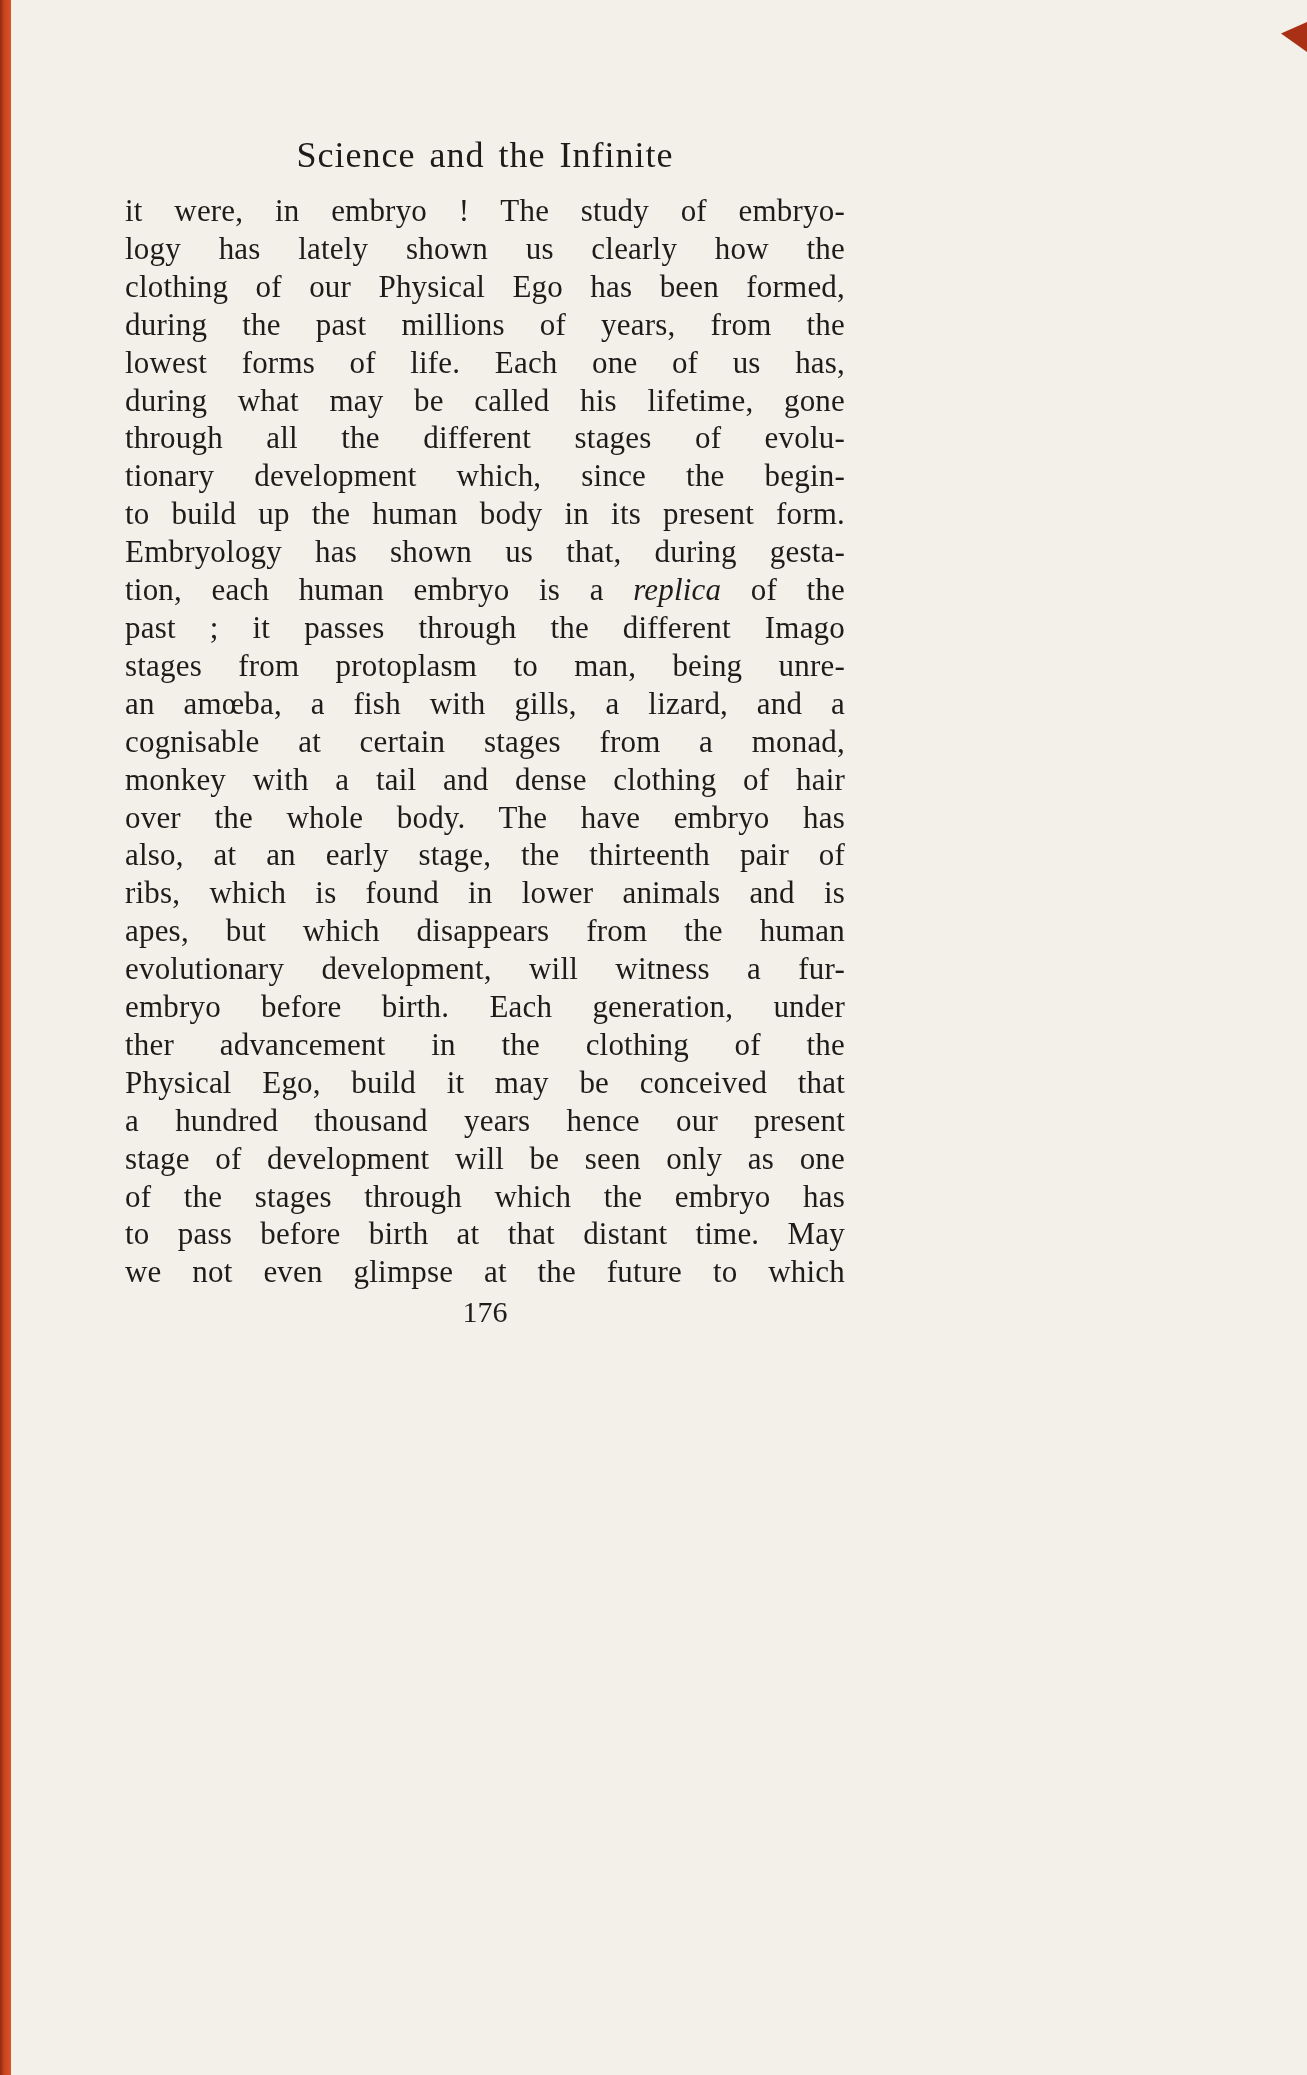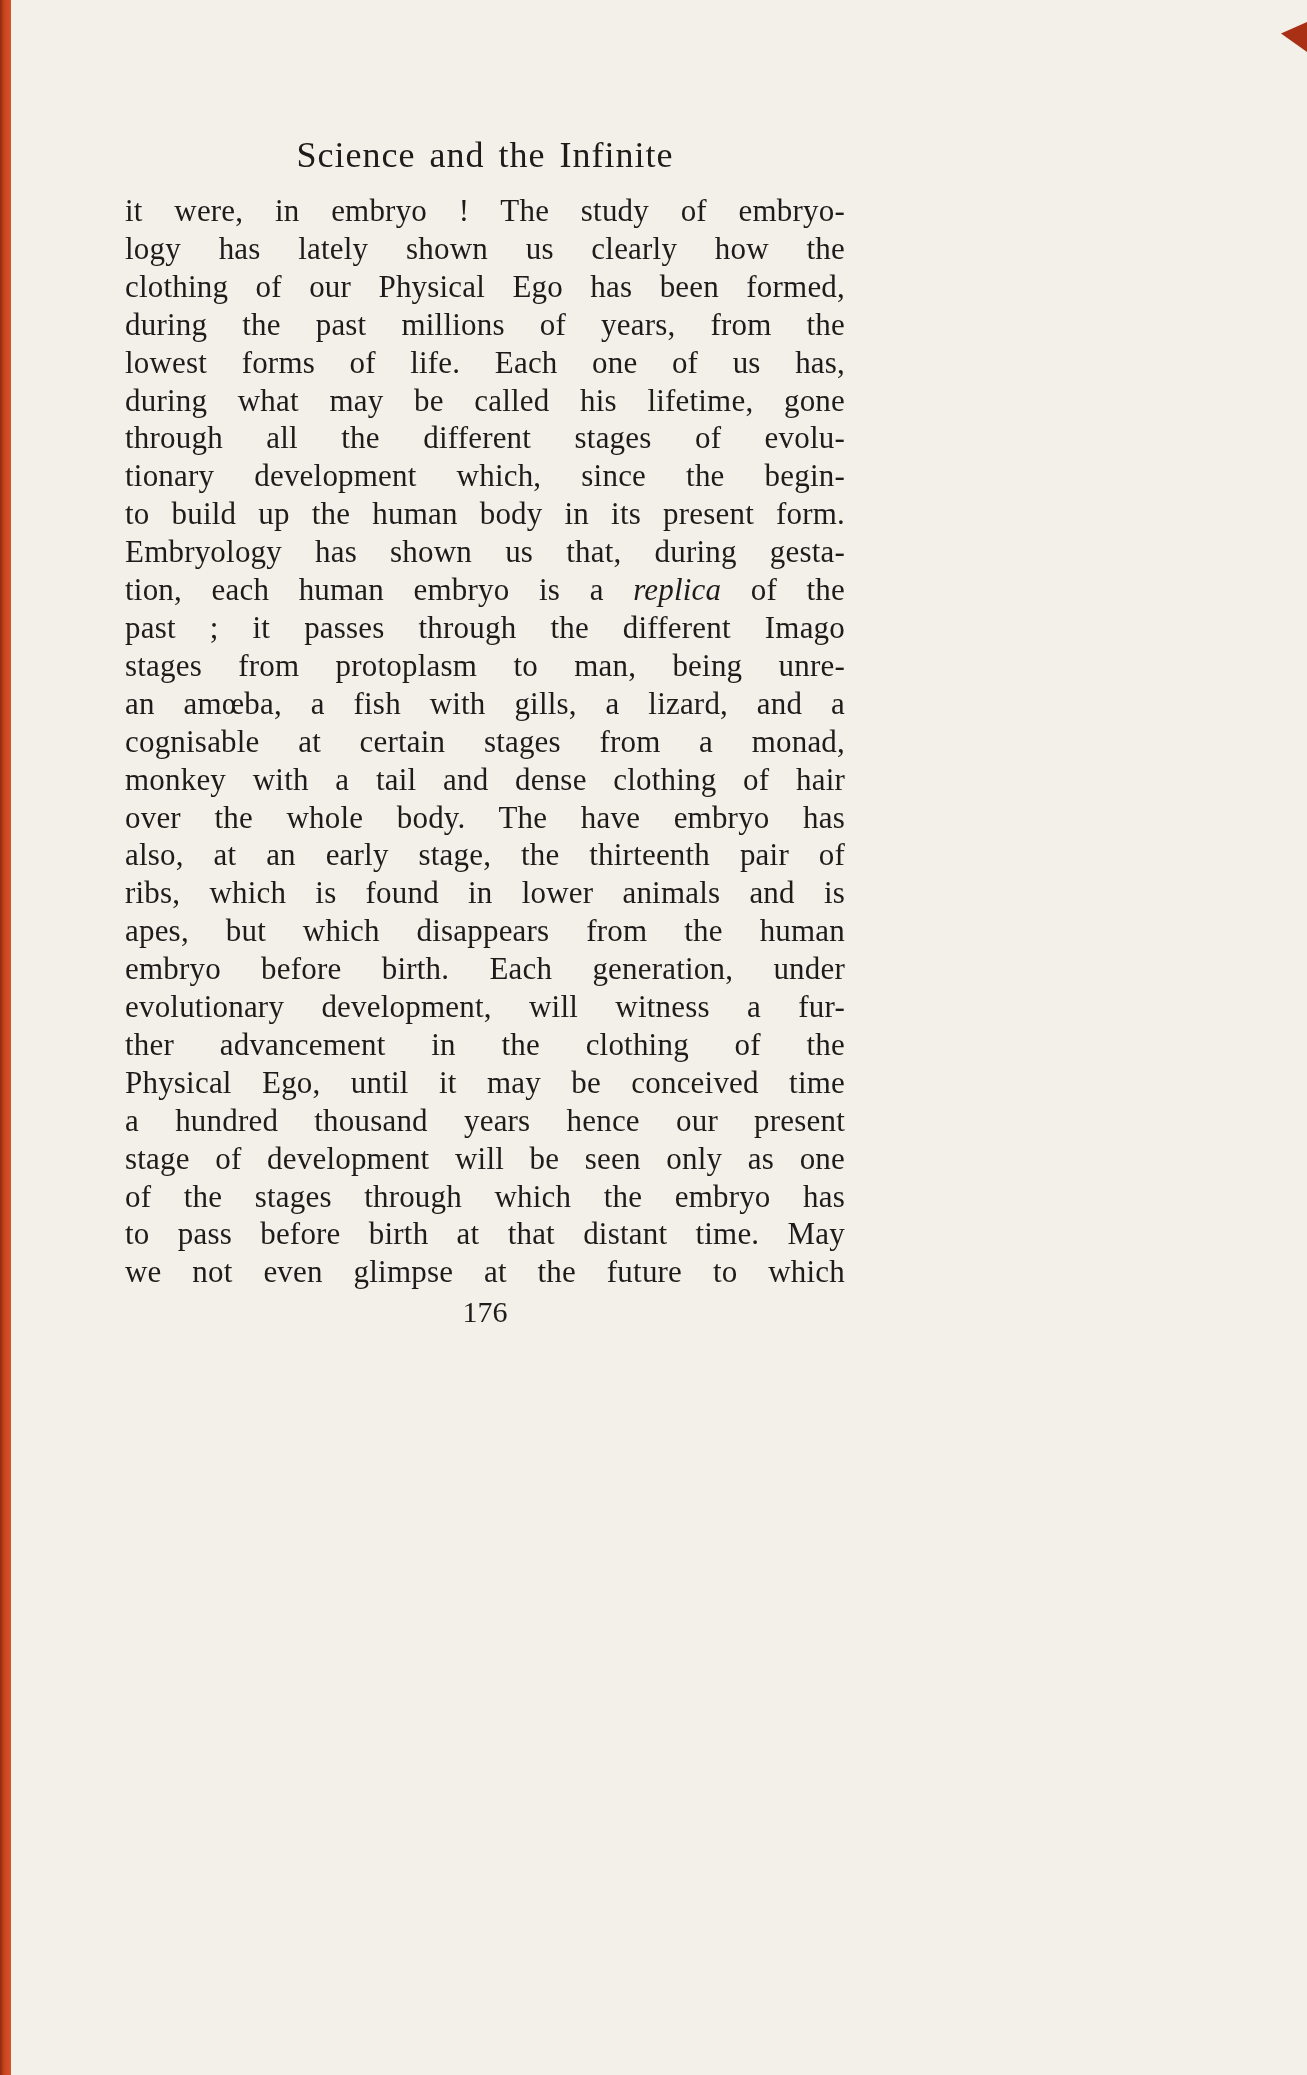--- a/index.html
+++ b/index.html
@@ -92,24 +92,24 @@
         <div class="line"><span>tion, each human embryo is a </span><span class="it">replica</span><span> of the</span></div>
         <div class="line"><span>past ; it passes through the different Imago</span></div>
         <div class="line"><span>stages from protoplasm to man, being unre-</span></div>
         <div class="line"><span>an amœba, a fish with gills, a lizard, and a</span></div>
         <div class="line"><span>cognisable at certain stages from a monad,</span></div>
         <div class="line"><span>monkey with a tail and dense clothing of hair</span></div>
         <div class="line"><span>over the whole body.  The have embryo has</span></div>
         <div class="line"><span>also, at an early stage, the thirteenth pair of</span></div>
         <div class="line"><span>ribs, which is found in lower animals and is</span></div>
         <div class="line"><span>apes, but which disappears from the human</span></div>
+        <div class="line"><span>evolutionary development, will witness a fur-</span></div>
         <div class="line"><span>embryo before birth.  Each generation, under</span></div>
-        <div class="line"><span>evolutionary development, will witness a fur-</span></div>
         <div class="line"><span>ther advancement in the clothing of the</span></div>
-        <div class="line"><span>Physical Ego, until it may be conceived time</span></div>
+        <div class="line"><span>Physical Ego, build it may be conceived that</span></div>
         <div class="line"><span>a hundred thousand years hence our present</span></div>
         <div class="line"><span>stage of development will be seen only as one</span></div>
         <div class="line"><span>of the stages through which the embryo has</span></div>
         <div class="line"><span>to pass before birth at that distant time.  May</span></div>
         <div class="line"><span>we not even glimpse at the future to which</span></div>
       </div>
 
     <div class="page-number">176</div>
   </div>
 </div>

